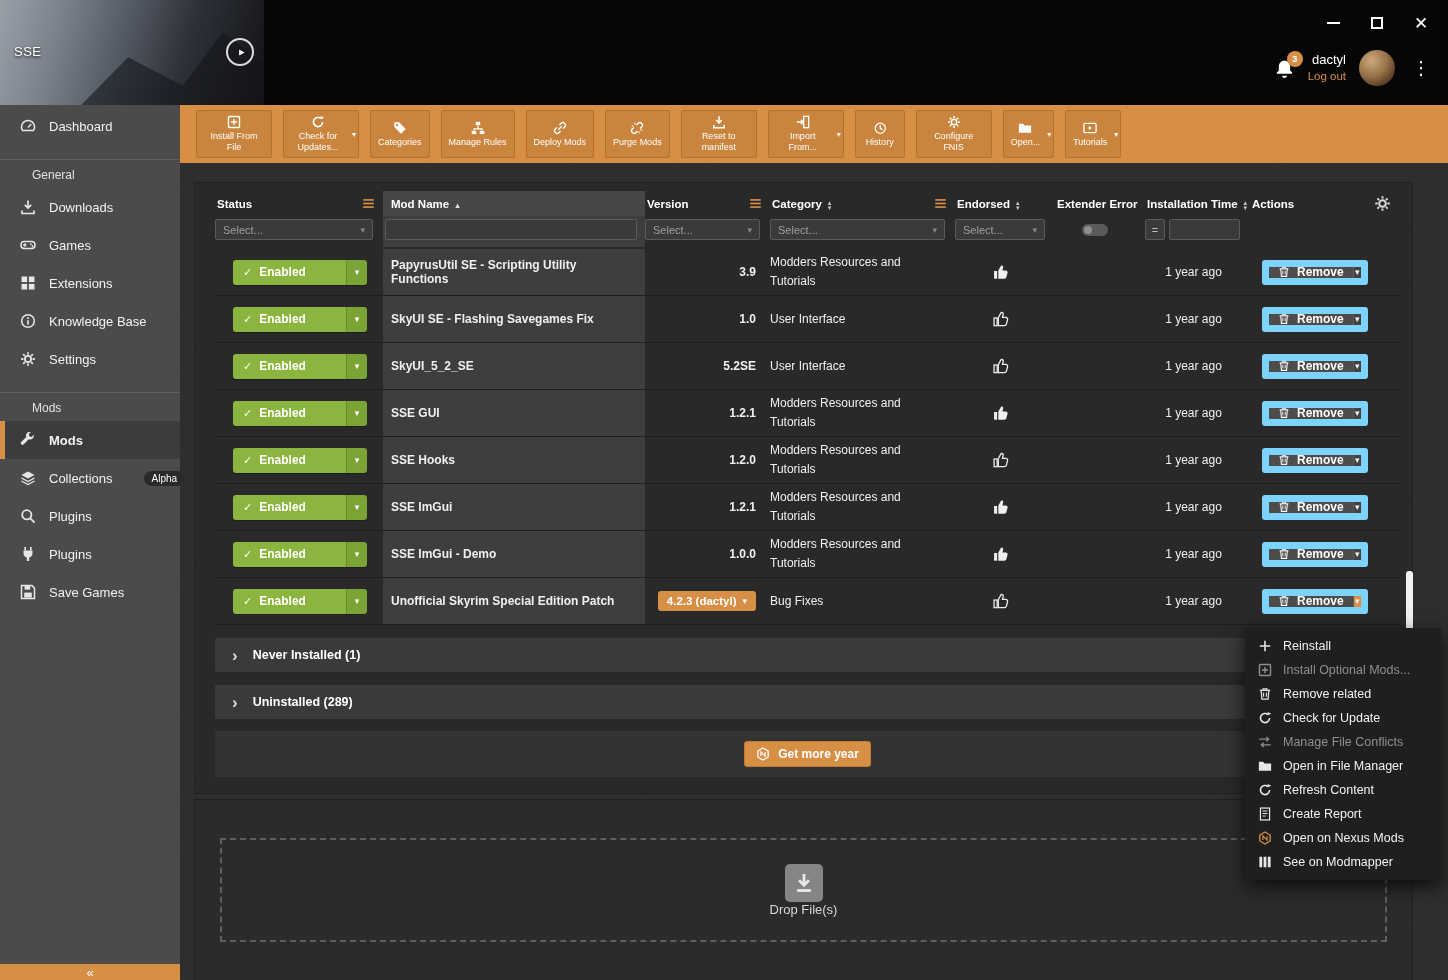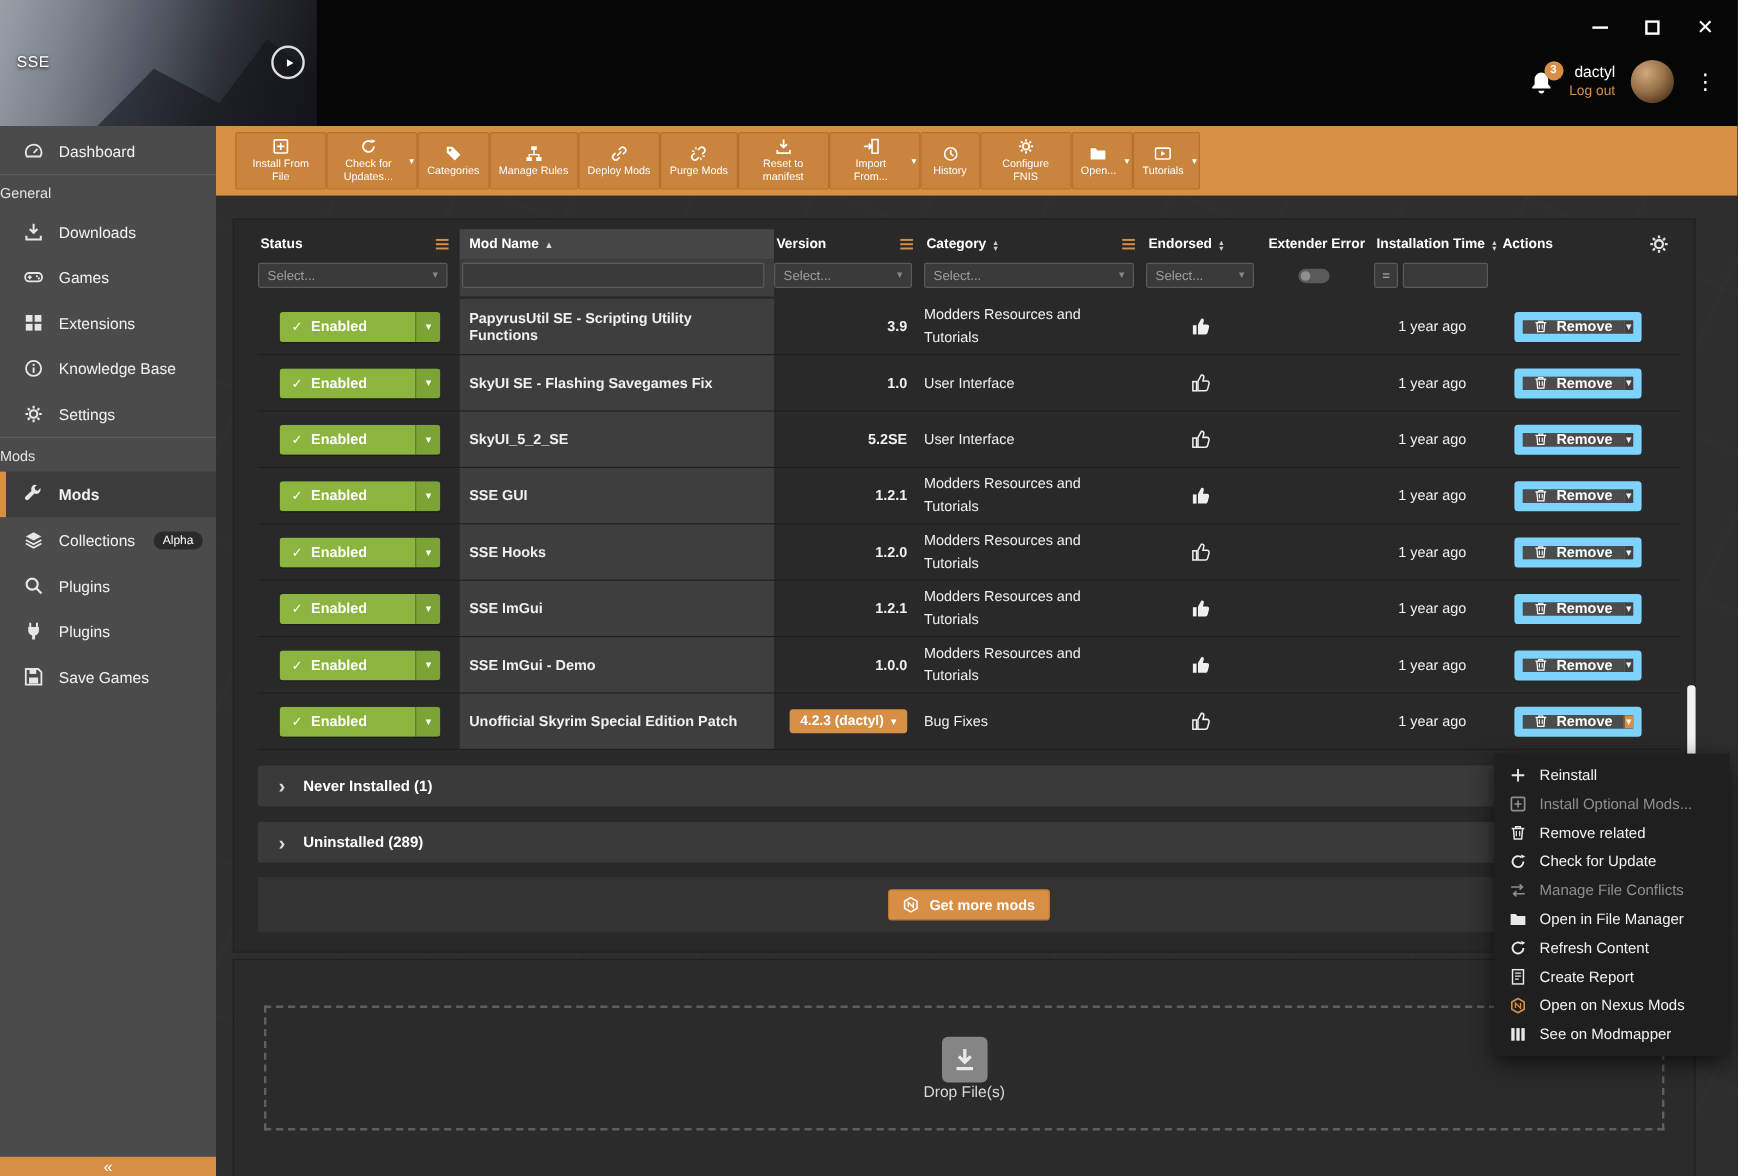--- a/index.html
+++ b/index.html
@@ -36,28 +36,28 @@
     background:radial-gradient(circle at 35% 30%,#cfa87c 0%,#97724a 45%,#5d4024 75%,#33220f 100%)}
   .kebab{color:#fff;font-size:18px;cursor:pointer;padding:0 4px}
 
   
   .sidebar{position:absolute;left:0;top:105px;width:180px;height:875px;background:#4b4b4b;display:flex;flex-direction:column;z-index:4}
   #sidebar-items{flex:1;padding-top:2px}
   .sb-item{display:flex;align-items:center;gap:13px;padding:11px 16px 11px 15px;font-size:13px;color:#f2f2f2;
     cursor:pointer;border-left:5px solid transparent}
   .sb-item .icon{width:16px;height:16px;color:#e6e6e6;flex:0 0 16px}
   .sb-item.active{background:#3c3c3c;border-left-color:#D78F46;font-weight:bold}
-  .sb-section{margin-top:0;padding:8px 0 6px;font-size:12px;color:#e2e2e2;border-top:1px solid #5d5d5d}
-  .sb-badge{background:#2a2a2a;color:#fff;font-size:10px;padding:2px 8px;border-radius:9px;margin-left:2px}
+  .sb-section{margin-top:14px;padding:8px 32px 6px;font-size:12px;color:#e2e2e2;border-top:1px solid #5d5d5d}
+  .sb-badge{background:#2a2a2a;color:#fff;font-size:10px;padding:2px 8px;border-radius:9px;margin-left:18px}
   .sidebar-collapse{height:16px;background:#D78F46;color:#fff;display:flex;align-items:center;justify-content:center;
     font-size:13px;cursor:pointer;line-height:1}
 
   
   .toolbar{position:absolute;left:180px;top:105px;width:1268px;height:58px;background:#D78F46;display:flex;
-    align-items:center;gap:0;padding:0 16px;z-index:3}
+    align-items:center;gap:11px;padding:0 16px;z-index:3}
   .tb-btn{position:relative;height:48px;min-width:50px;max-width:76px;background:#c9843d;border:1px solid #b5702c;
     border-radius:2px;color:#fff;display:flex;flex-direction:column;align-items:center;justify-content:center;
     gap:2px;padding:4px 7px;font-size:9px;line-height:1.2;text-align:center;cursor:pointer}
   .tb-btn .icon{width:14px;height:14px}
   .tb-btn.has-caret{padding-right:13px}
   .tb-caret{position:absolute;right:2px;top:19px;font-size:8px;color:#fff}
 
   
   .content{position:absolute;left:180px;top:163px;width:1268px;height:817px;background:#2e2e2e;
     background-image:repeating-linear-gradient(115deg,rgba(255,255,255,.012) 0 2px,transparent 2px 90px),
@@ -942,21 +942,21 @@
       </div>
 
       <div class="more-strip">
         <button class="btn-more">
           <span class="icon">
               <svg viewBox="0 0 16 16">
                 <path d="M8 1.2 13.9 4.6v6.8L8 14.8 2.1 11.4V4.6z" fill="none" stroke="currentColor" stroke-width="1.5"></path>
                 <path d="M5.6 10.4V5.6l4.8 4.8V5.6" fill="none" stroke="currentColor" stroke-width="1.3"></path>
               </svg>
             </span>
-          <span>Get more mods</span>
+          <span>Get more year</span>
         </button>
       </div>
     </section>
 
     <section class="bottom-panel">
       <div class="dropzone">
         <span class="drop-icon">
           <span class="icon">
               <svg viewBox="0 0 16 16">
                 <path d="M8 1.5v8M4.4 6 8 9.6 11.6 6" fill="none" stroke="currentColor" stroke-width="2"></path>

